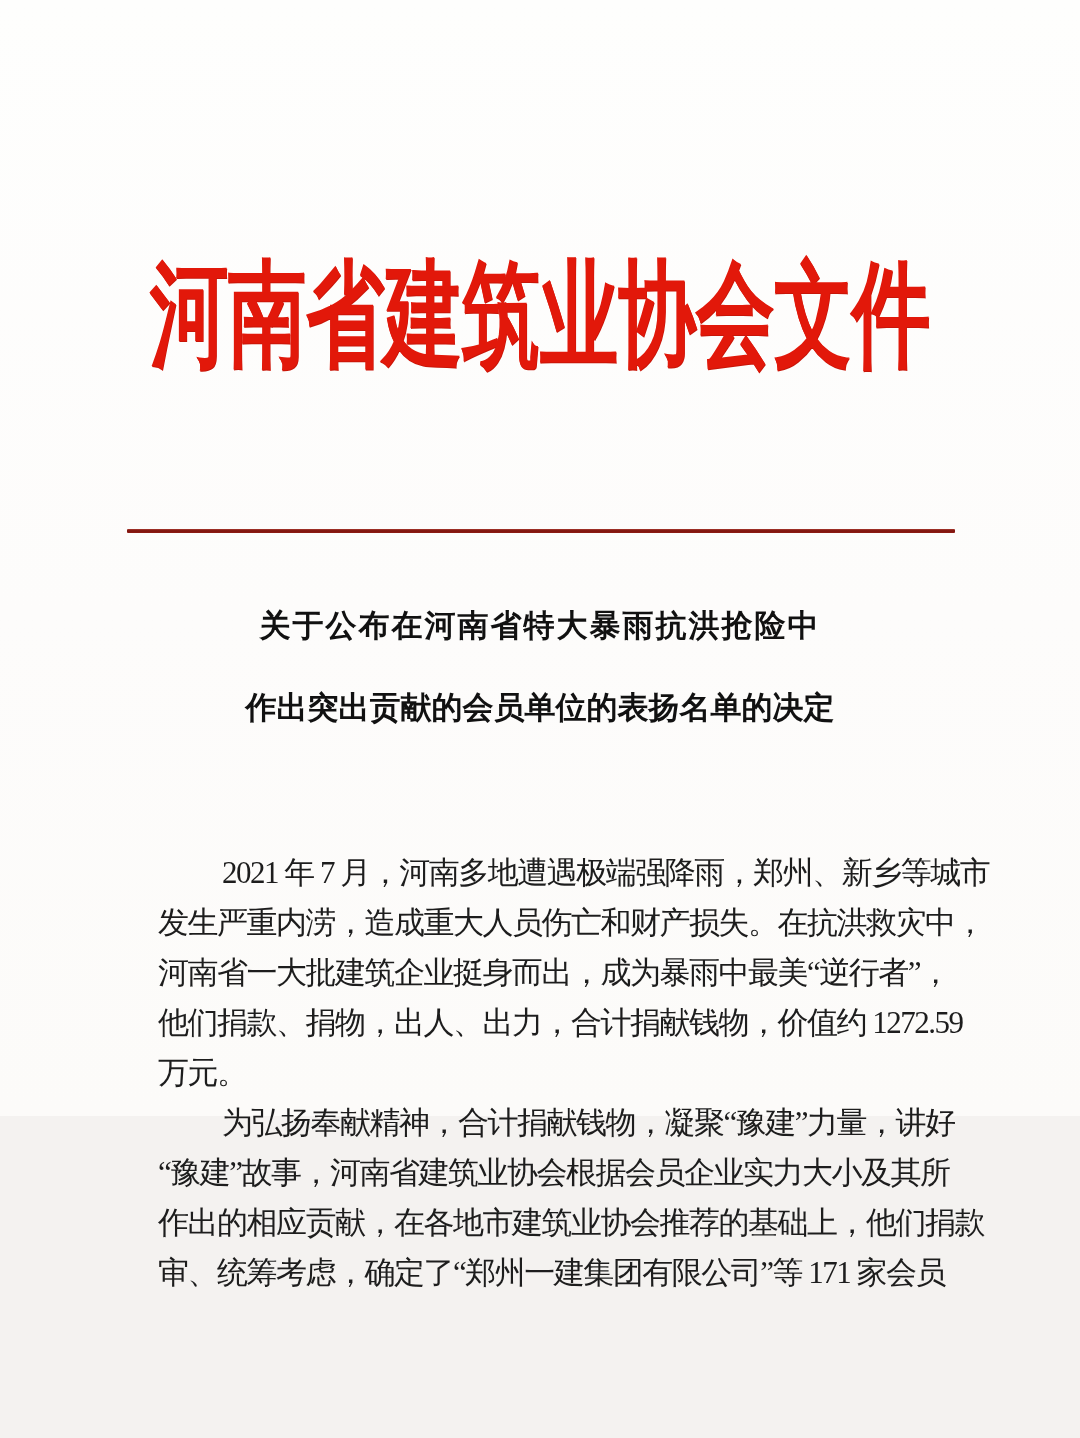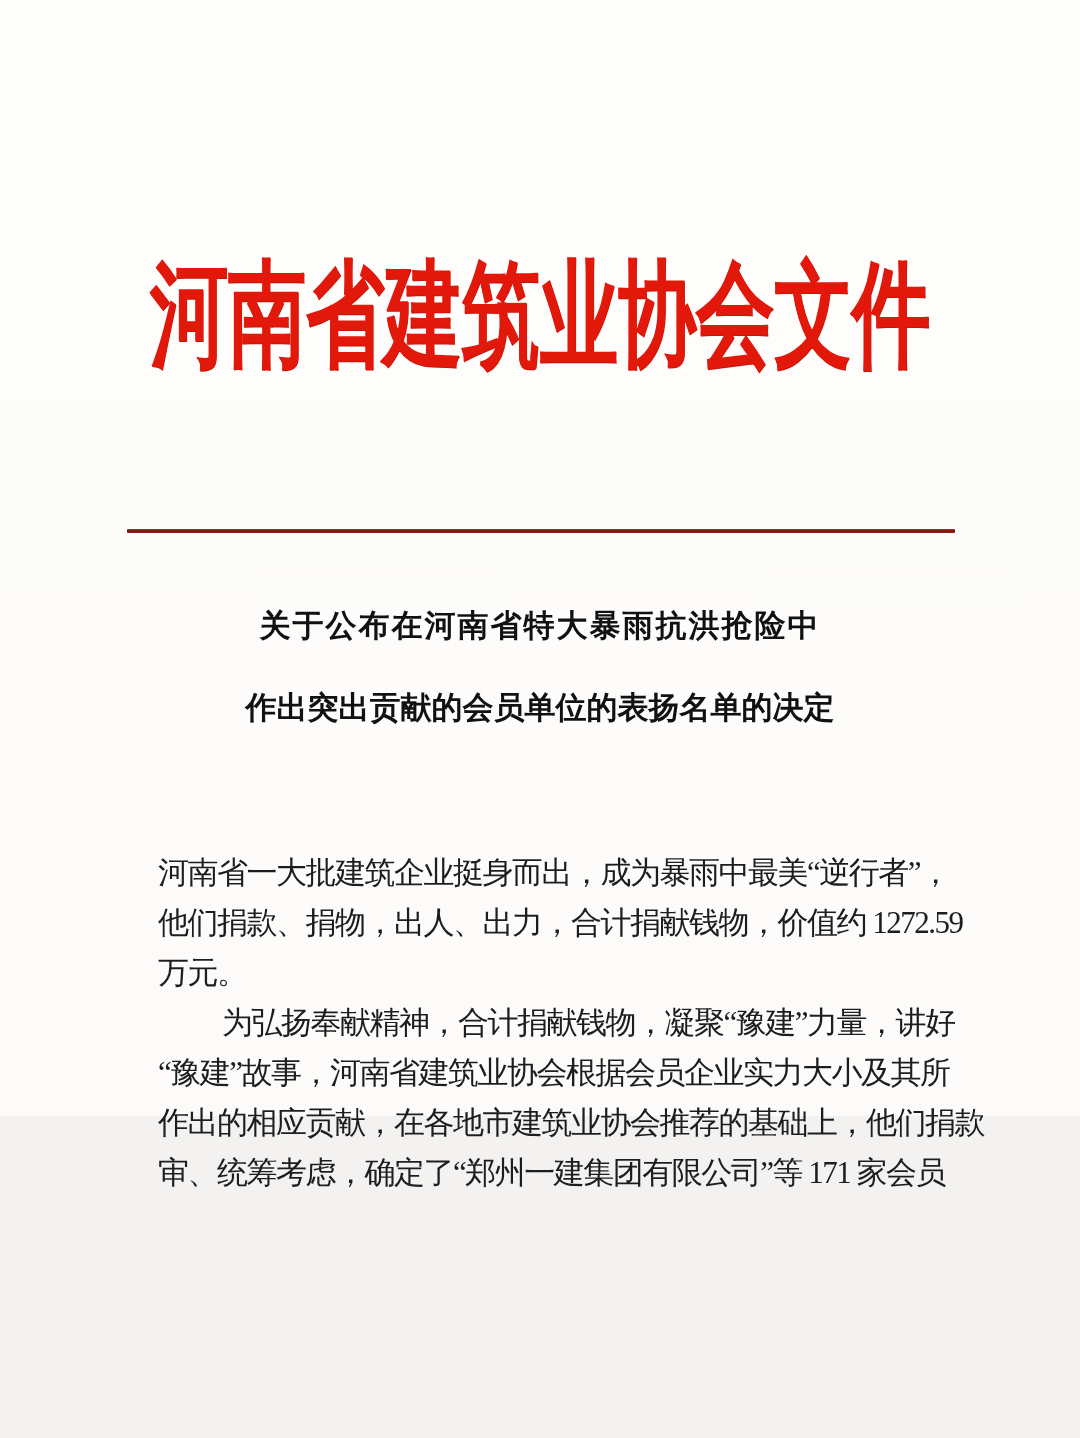--- a/index.html
+++ b/index.html
@@ -103,20 +103,22 @@
   <div class="header-title">河南省建筑业协会文件</div>
 
 
   <div class="red-line"></div>
 
   <div class="doc-title-line line1">关于公布在河南省特大暴雨抗洪抢险中</div>
 
   <div class="doc-title-line line2">作出突出贡献的会员单位的表扬名单的决定</div>
 
   <div class="body-block">
+    <div class="body-line indent">2021 年 7 月，河南多地遭遇极端强降雨，郑州、新乡等城市</div>
+    <div class="body-line">发生严重内涝，造成重大人员伤亡和财产损失。在抗洪救灾中，</div>
     <div class="body-line">河南省一大批建筑企业挺身而出，成为暴雨中最美“逆行者”，</div>
     <div class="body-line">他们捐款、捐物，出人、出力，合计捐献钱物，价值约 1272.59</div>
     <div class="body-line">万元。</div>
     <div class="body-line indent">为弘扬奉献精神，合计捐献钱物，凝聚“豫建”力量，讲好</div>
     <div class="body-line">“豫建”故事，河南省建筑业协会根据会员企业实力大小及其所</div>
     <div class="body-line">作出的相应贡献，在各地市建筑业协会推荐的基础上，他们捐款</div>
     <div class="body-line">审、统筹考虑，确定了“郑州一建集团有限公司”等 171 家会员</div>
   </div>
 
 </div>

